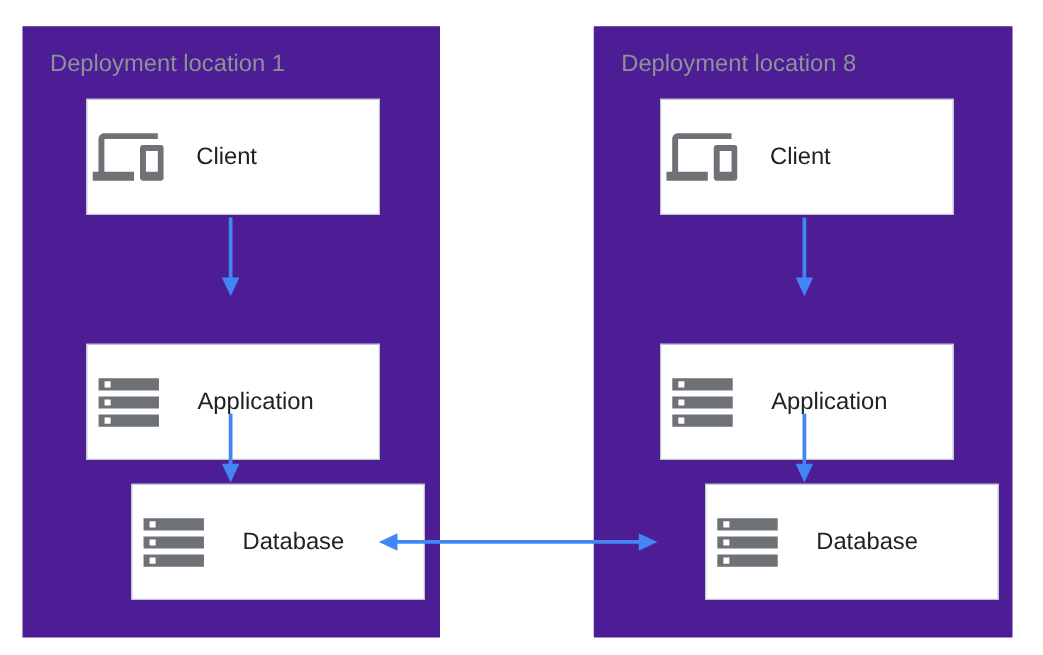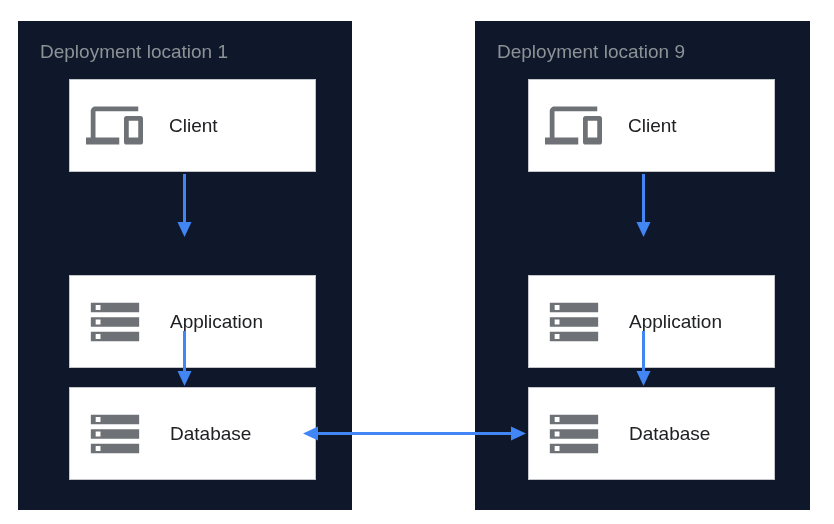--- a/index.html
+++ b/index.html
@@ -12,49 +12,49 @@
     position: relative;
     width: 834px;
     height: 524px;
     background: #ffffff;
     overflow: hidden;
   }
   .panel {
     position: absolute;
     top: 21px;
     height: 489px;
-    background: #0f172a;
+    background: #4c1d95;
   }
   .panel-1 { left: 18px;  width: 334px; }
   .panel-2 { left: 475px; width: 335px; }
   .panel-title {
     position: absolute;
     left: 22px;
     top: 20px;
     font-size: 19px;
     line-height: 22px;
     color: #8D9296;
     white-space: nowrap;
   }
   .node {
     position: absolute;
     width: 229px;
     height: 91px;
     background: #ffffff;
     border: 1px solid #C3C7CB;
     display: flex;
     align-items: center;
-    padding-left: 16px;
+    padding-left: 4px;
     box-sizing: content-box;
   }
   .panel-1 .node { left: 51px; }
   .panel-2 .node { left: 53px; }
   .node-client      { top: 58px;  }
   .node-application { top: 216px; margin-top: 38px; }
-  .node-database    { top: 366px; }
+  .node-database    { top: 366px; margin-left: 36px; }
   .node .icon {
     display: inline-flex;
     align-items: center;
     justify-content: center;
     flex: 0 0 auto;
   }
   .node .icon svg { display: block; fill: #6E7276; }
   .node-label {
     margin-left: 26px;
     font-size: 19px;
@@ -100,21 +100,21 @@
       <span class="icon">
         <svg viewBox="0 0 24 24" width="58" height="58" aria-hidden="true">
           <path d="M2 20h20v-4H2v4zm2-3h2v2H4v-2zM2 4v4h20V4H2zm4 3H4V5h2v2zm-4 7h20v-4H2v4zm2-3h2v2H4v-2z"></path>
         </svg>
       </span>
       <span class="node-label">Database</span>
     </div>
   </section>
 
   <section class="panel panel-2">
-    <div class="panel-title">Deployment location 9</div>
+    <div class="panel-title">Deployment location 8</div>
 
     <div class="node node-client">
       <span class="icon">
         <svg viewBox="0 0 24 24" width="57" height="57" aria-hidden="true">
           <path d="M4 6h18V4H4c-1.1 0-2 .9-2 2v11H0v3h14v-3H4V6zm19 2h-6c-.55 0-1 .45-1 1v10c0 .55.45 1 1 1h6c.55 0 1-.45 1-1V9c0-.55-.45-1-1-1zm-1 9h-4v-7h4v7z"></path>
         </svg>
       </span>
       <span class="node-label">Client</span>
     </div>
 

